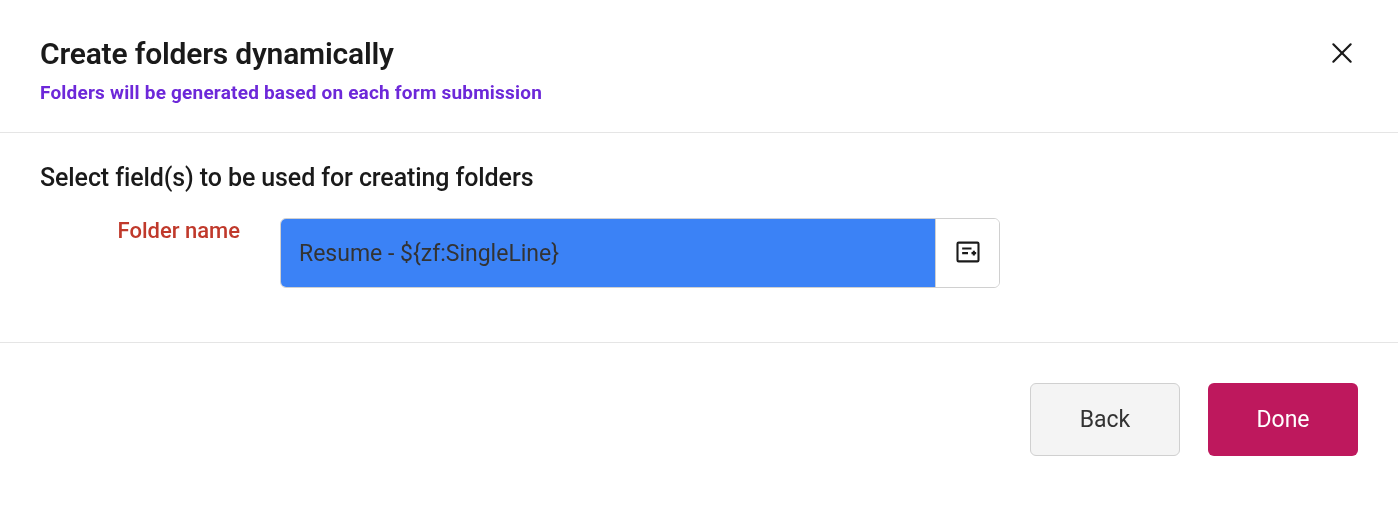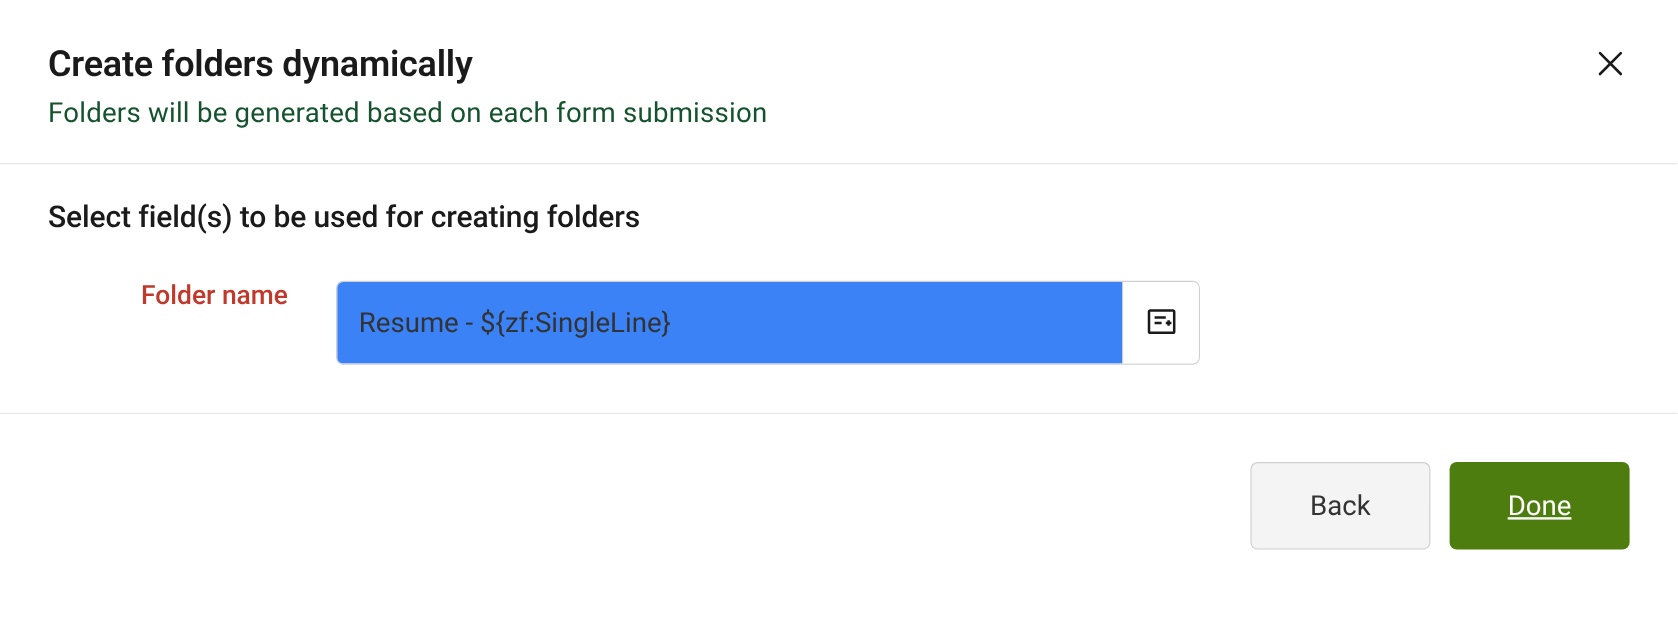--- a/index.html
+++ b/index.html
@@ -29,23 +29,23 @@
       position: relative;
     }
     .modal-title {
       font-size: 30px;
       font-weight: 600;
       color: #1a1a1a;
       letter-spacing: -0.2px;
       margin-bottom: 10px;
     }
     .modal-subtitle {
-      font-size: 23px;
-      font-weight: 400;
-      color: #14532d;
+      font-size: 19px;
+      font-weight: 700;
+      color: #6d28d9;
       letter-spacing: 0.2px;
     }
     .close-button {
       position: absolute;
       top: 38px;
       right: 40px;
       width: 32px;
       height: 32px;
       background: none;
       border: none;
@@ -56,21 +56,21 @@
       color: #1a1a1a;
     }
     .modal-body {
       padding: 30px 40px 40px 40px;
       flex: 1;
     }
     .section-title {
       font-size: 25px;
       font-weight: 500;
       color: #1a1a1a;
-      margin-bottom: 38px;
+      margin-bottom: 26px;
       letter-spacing: -0.1px;
     }
     .form-row {
       display: flex;
       gap: 40px;
     }
     .field-label {
       font-size: 22px;
       font-weight: 500;
       color: #c0392b;
@@ -106,41 +106,40 @@
       display: flex;
       align-items: center;
       justify-content: center;
       color: #1a1a1a;
     }
     .modal-footer {
       border-top: 1px solid #e5e5e5;
       padding: 40px 40px 40px 40px;
       display: flex;
       justify-content: flex-end;
-      gap: 16px;
+      gap: 28px;
     }
     .btn {
       font-size: 23px;
       font-weight: 400;
       padding: 22px 40px;
       border-radius: 6px;
       cursor: pointer;
       font-family: inherit;
       border: none;
       min-width: 150px;
     }
     .btn-secondary {
       background: #f4f4f4;
       color: #333;
       border: 1px solid #d0d0d0;
     }
     .btn-primary {
-      background: #4d7c0f;
+      background: #be185d;
       color: #fff;
-      text-decoration: underline;
     }
   </style>
 </head>
 <body>
 
 <div class="modal">
   <div class="modal-header">
     <h1 class="modal-title">Create folders dynamically</h1>
     <p class="modal-subtitle">Folders will be generated based on each form submission</p>
     <button class="close-button">

